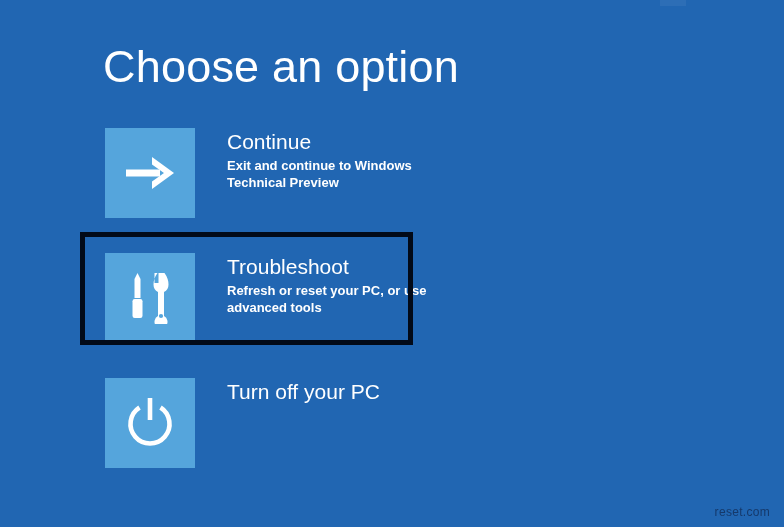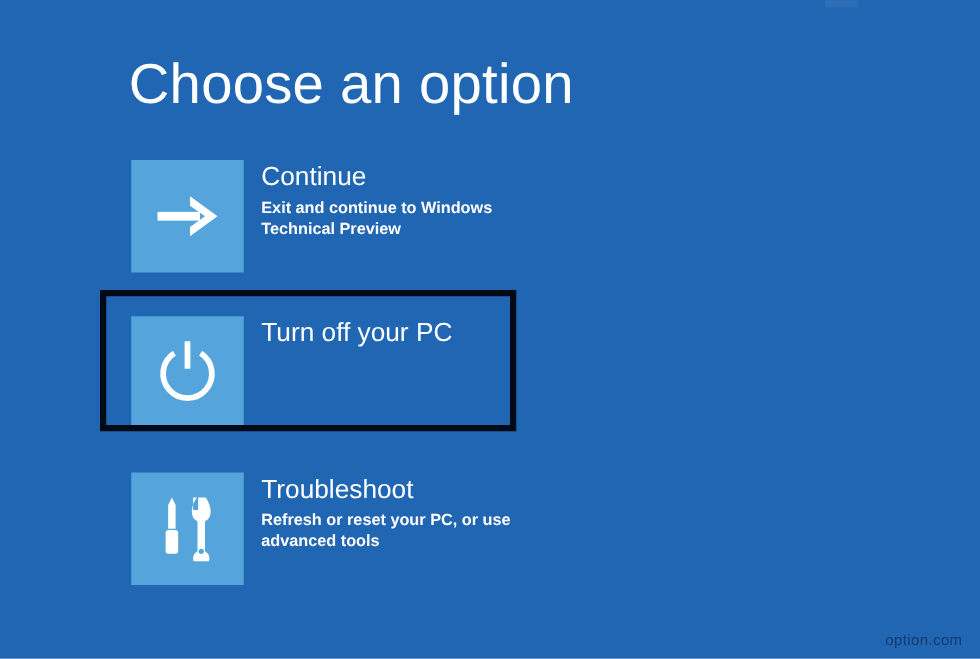--- a/index.html
+++ b/index.html
@@ -55,21 +55,21 @@
   .option-tile {
     width: 90px;
     height: 90px;
     background: #55a5dc;
     flex: 0 0 90px;
     display: flex;
     align-items: center;
     justify-content: center;
   }
   .option-text {
-    margin-left: 14px;
+    margin-left: 32px;
     padding-top: 1px;
   }
   .option-title {
     font-size: 21px;
     line-height: 26px;
     font-weight: 300;
     color: #ffffff;
     white-space: nowrap;
   }
   .option-desc {
@@ -128,50 +128,50 @@
       </div>
       <div class="option-text">
         <div class="option-title">Continue</div>
         <div class="option-desc">Exit and continue to Windows Technical Preview</div>
       </div>
     </div>
 
     <div class="option-row">
       <div class="option-tile">
         <span>
-          <svg class="icon-svg" width="54" height="54" viewBox="0 0 54 54" aria-hidden="true">
-            <path d="M16.5 11.5 A19.5 19.5 0 1 0 37.5 11.5" fill="none" stroke="#ffffff" stroke-width="4.6" stroke-linecap="butt"></path>
-            <rect x="24.7" y="2" width="4.6" height="22" fill="#ffffff"></rect>
-          </svg>
-        </span>
-      </div>
-      <div class="option-text">
-        <div class="option-title">Turn off your PC</div>
-
-      </div>
-    </div>
-
-    <div class="option-row">
-      <div class="option-tile">
-        <span>
           <svg class="icon-svg" width="50" height="52" viewBox="0 0 50 52" aria-hidden="true">
 
             <polygon points="12.5,1 15.5,7 15.5,26 9.5,26 9.5,7" fill="#ffffff"></polygon>
             <rect x="7.5" y="27" width="10" height="19" rx="2.2" fill="#ffffff"></rect>
 
             <path d="M31 1 L31 11 L35 11 L35 1 L41 1 C44 5 45 9 45 12.5 C45 16 43.5 18.5 40.5 20 L40.5 44 A6.5 6.5 0 1 1 34.5 44 L34.5 20 C31.5 18.5 30 16 30 12.5 C30 9 31 5 34 1 Z" transform="translate(-1.5,0)" fill="#ffffff"></path>
             <circle cx="36" cy="44" r="2.1" fill="#55a5dc"></circle>
           </svg>
         </span>
       </div>
       <div class="option-text">
         <div class="option-title">Troubleshoot</div>
         <div class="option-desc">Refresh or reset your PC, or use advanced tools</div>
       </div>
     </div>
 
+    <div class="option-row">
+      <div class="option-tile">
+        <span>
+          <svg class="icon-svg" width="54" height="54" viewBox="0 0 54 54" aria-hidden="true">
+            <path d="M16.5 11.5 A19.5 19.5 0 1 0 37.5 11.5" fill="none" stroke="#ffffff" stroke-width="4.6" stroke-linecap="butt"></path>
+            <rect x="24.7" y="2" width="4.6" height="22" fill="#ffffff"></rect>
+          </svg>
+        </span>
+      </div>
+      <div class="option-text">
+        <div class="option-title">Turn off your PC</div>
+
+      </div>
+    </div>
+
   </div>
 
   <div class="highlight-box"></div>
 
-  <div class="watermark">option.com</div>
+  <div class="watermark">reset.com</div>
 
 </div>
 
 </body></html>

